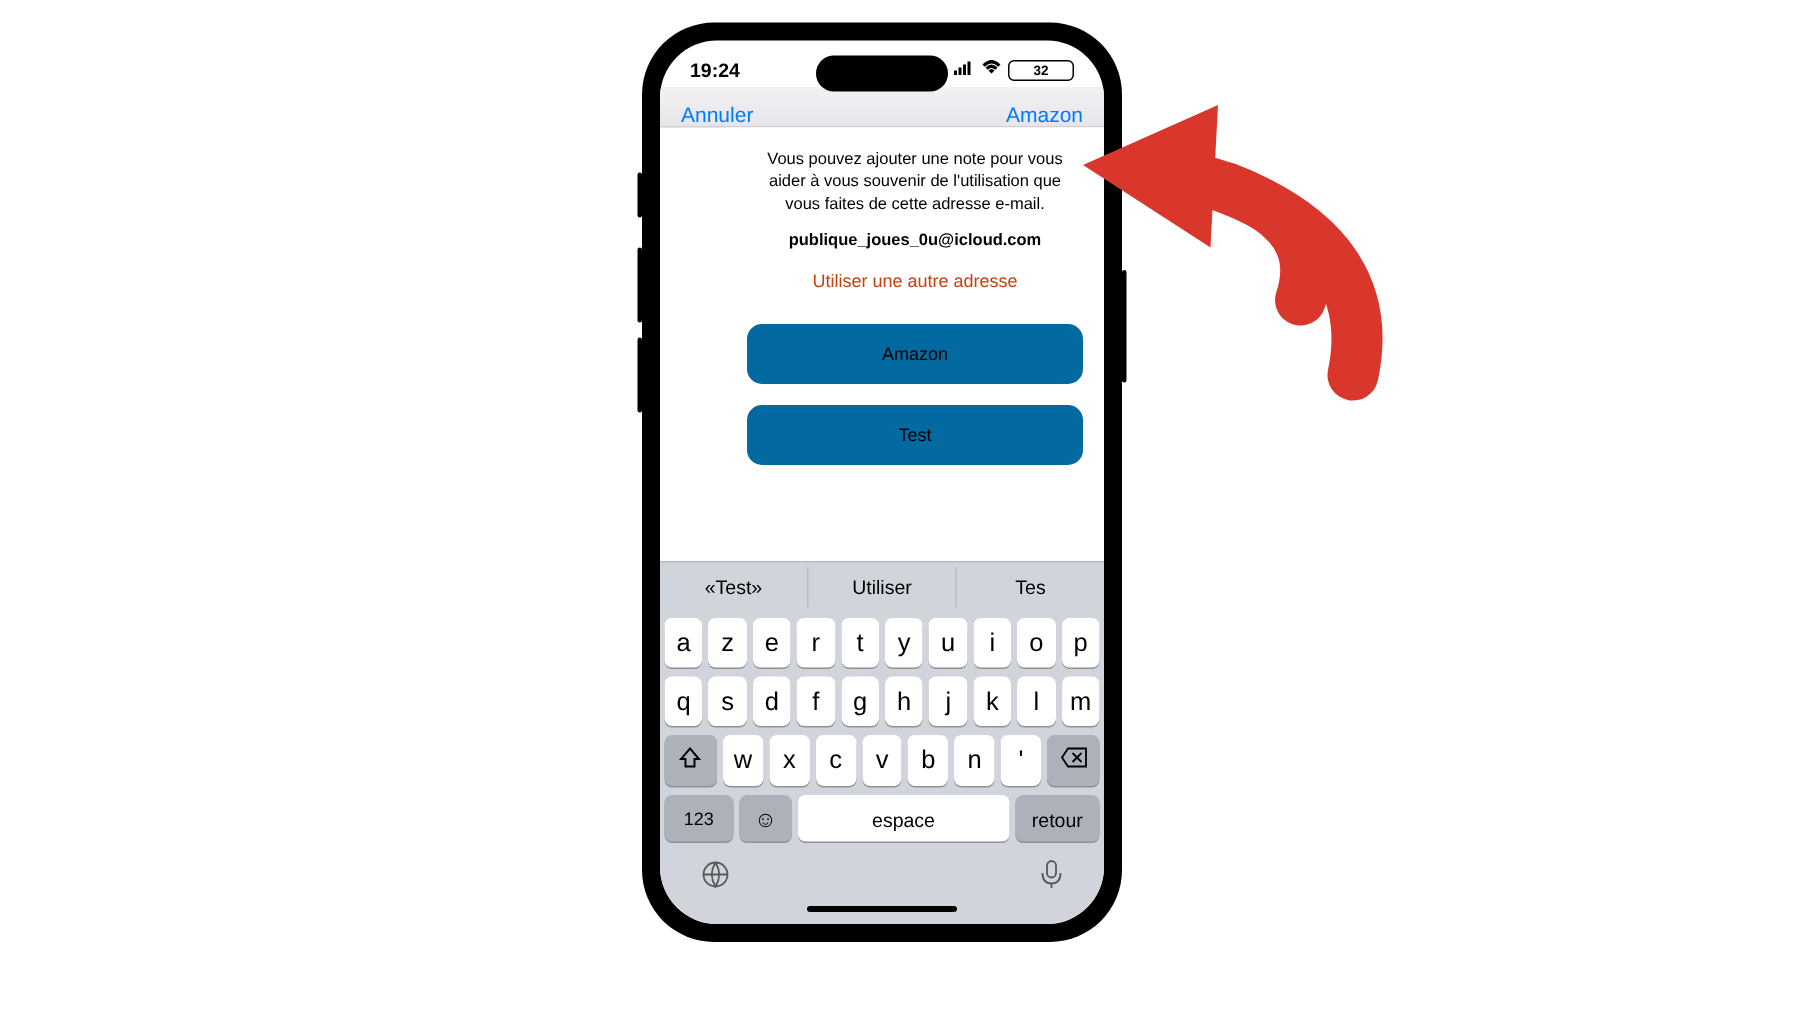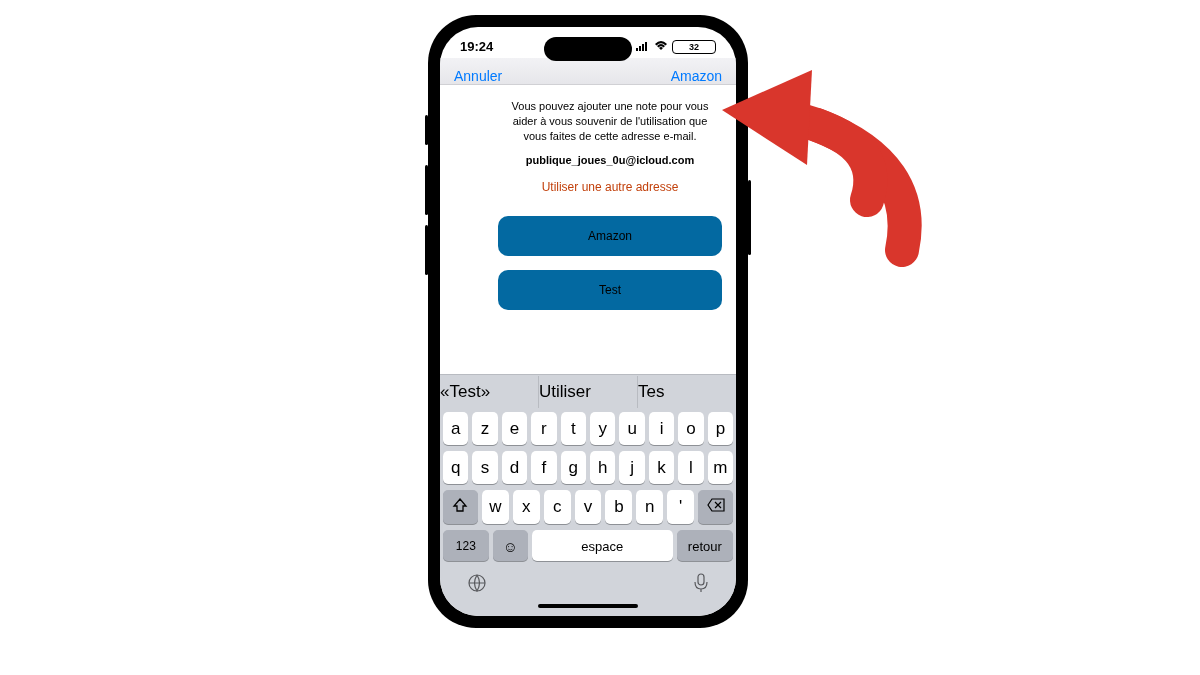--- a/index.html
+++ b/index.html
@@ -100,22 +100,22 @@
   
   .sugbar {
     display:flex;
     background:#d1d4da;
     border-top:1px solid #b8bbc1;
     height:34px;
     align-items:center;
   }
   .sug {
     flex:1;
-    text-align:left;
-    font-size:17px;
+    text-align:center;
+    font-size:13px;
     color:#000;
     padding:6px 0;
   }
   .sug + .sug { border-left:1px solid #b8bbc1; }
 
   
   .kbd {
     background:#d1d4da;
     padding:4px 3px 6px;
   }

